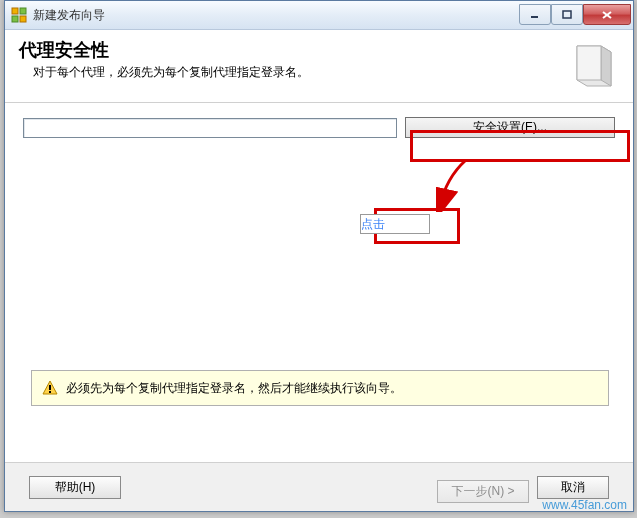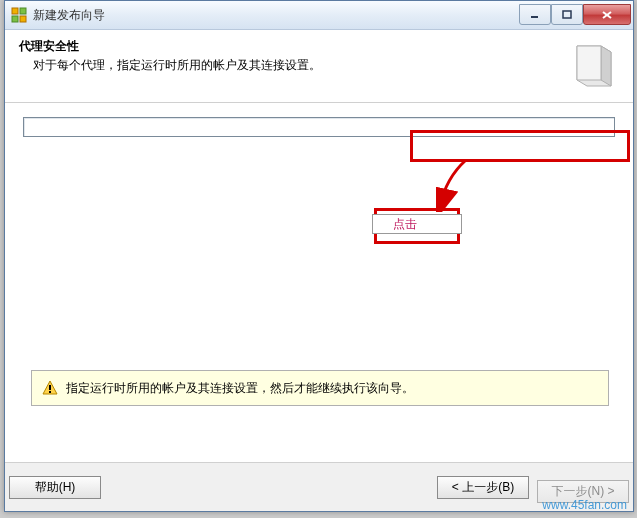--- a/index.html
+++ b/index.html
@@ -58,21 +58,21 @@
 
   .header-pane {
     background:#fff;
     border-bottom: 1px solid #d0d0d0;
     padding: 8px 14px 12px 14px;
     display:flex;
     align-items:flex-start;
   }
   .header-text { flex:1; }
   .header-title {
-    font-size: 12px;
+    font-size: 18px;
     font-weight: bold;
     color:#000;
     margin-bottom: 2px;
   }
   .header-desc {
     color:#000;
     margin-left: 14px;
   }
   .header-graphic {
     width: 52px; height: 52px;
@@ -118,28 +118,28 @@
   .hl-secbtn { left: 410px; top: 130px; width: 214px; height: 26px; }
   .hl-click  { left: 374px; top: 208px; width: 80px; height: 30px; }
   .arrow {
     position:absolute;
     left: 436px; top: 158px;
     width: 40px; height: 54px;
     pointer-events:none;
   }
   .click-label {
     position:absolute;
-    left: 372px; top: 214px;
+    left: 360px; top: 214px;
     width: 68px; height: 18px;
     background:#fff;
     border:1px solid #999;
     display:flex;align-items:center;
-    padding-left:20px;
+    padding-left:0;
     font-size:12px;
-    color:#be185d;
+    color:#3b82f6;
     pointer-events:none;
   }
 
   .warning-box {
     position:absolute;
     left: 26px; right: 24px;
     bottom: 56px;
     height: 34px;
     background:#ffffe1;
     border:1px solid #b0b0b0;
@@ -149,21 +149,21 @@
     gap:8px;
   }
   .warning-box .warn-icon { width:16px;height:16px; }
   .warning-box .warn-text { color:#000; }
 
   .footer {
     height: 48px;
     border-top: 1px solid #d0d0d0;
     display:flex;
     align-items:center;
-    padding: 0 4px;
+    padding: 0 24px;
     gap: 8px;
     background:#f0f0f0;
   }
   .footer .spacer { flex:1; }
   .ft-btn {
     height: 23px;
     min-width: 92px;
     border:1px solid #8a8a8a;
     background: linear-gradient(#fdfdfd,#e3e3e3);
     font: inherit;
@@ -218,53 +218,54 @@
             <line x1="2" y1="2" x2="10" y2="8" stroke="#fff" stroke-width="2"></line>
             <line x1="10" y1="2" x2="2" y2="8" stroke="#fff" stroke-width="2"></line>
           </svg>
       </div>
     </div>
   </div>
 
   <div class="header-pane">
     <div class="header-text">
       <div class="header-title">代理安全性</div>
-      <div class="header-desc">对于每个代理，指定运行时所用的帐户及其连接设置。</div>
+      <div class="header-desc">对于每个代理，必须先为每个复制代理指定登录名。</div>
     </div>
     <div class="header-graphic">
       <svg width="52" height="52" viewBox="0 0 52 52">
         <polygon points="10,8 34,8 44,14 44,48 20,48 10,42" fill="#e8e8e8" stroke="#b0b0b0"></polygon>
         <polygon points="34,8 44,14 44,48 34,42" fill="#d0d0d0" stroke="#b0b0b0"></polygon>
         <polygon points="10,8 34,8 34,42 10,42" fill="#f4f4f4" stroke="#b0b0b0"></polygon>
       </svg>
     </div>
   </div>
 
   <div class="content">
     <div class="field-row">
       <input class="snapshot-input" type="text" value="" style="">
+      <button class="sec-btn">安全设置(E)...</button>
     </div>
 
     <div class="warning-box">
       <span class="warn-icon">
         <svg width="16" height="16" viewBox="0 0 16 16">
           <polygon points="8,1 15,14 1,14" fill="#ffd24a" stroke="#b38600"></polygon>
           <rect x="7" y="5" width="2" height="5" fill="#000"></rect>
           <rect x="7" y="11" width="2" height="2" fill="#000"></rect>
         </svg>
       </span>
-      <span class="warn-text">指定运行时所用的帐户及其连接设置，然后才能继续执行该向导。</span>
+      <span class="warn-text">必须先为每个复制代理指定登录名，然后才能继续执行该向导。</span>
     </div>
   </div>
 
   <div class="footer">
     <button class="ft-btn">帮助(H)</button>
     <div class="spacer"></div>
-    <button class="ft-btn">&lt; 上一步(B)</button>
     <button class="ft-btn" disabled="">下一步(N) &gt;</button>
+    <button class="ft-btn" style="min-width:72px">取消</button>
   </div>
 
 </div>
 
 <div class="highlight-red hl-secbtn"></div>
 <svg class="arrow">
   <defs>
     <marker id="ah" markerWidth="10" markerHeight="10" refX="6" refY="5" orient="auto">
       <path d="M0,0 L10,5 L0,10 Z" fill="#d40000"></path>
     </marker>

